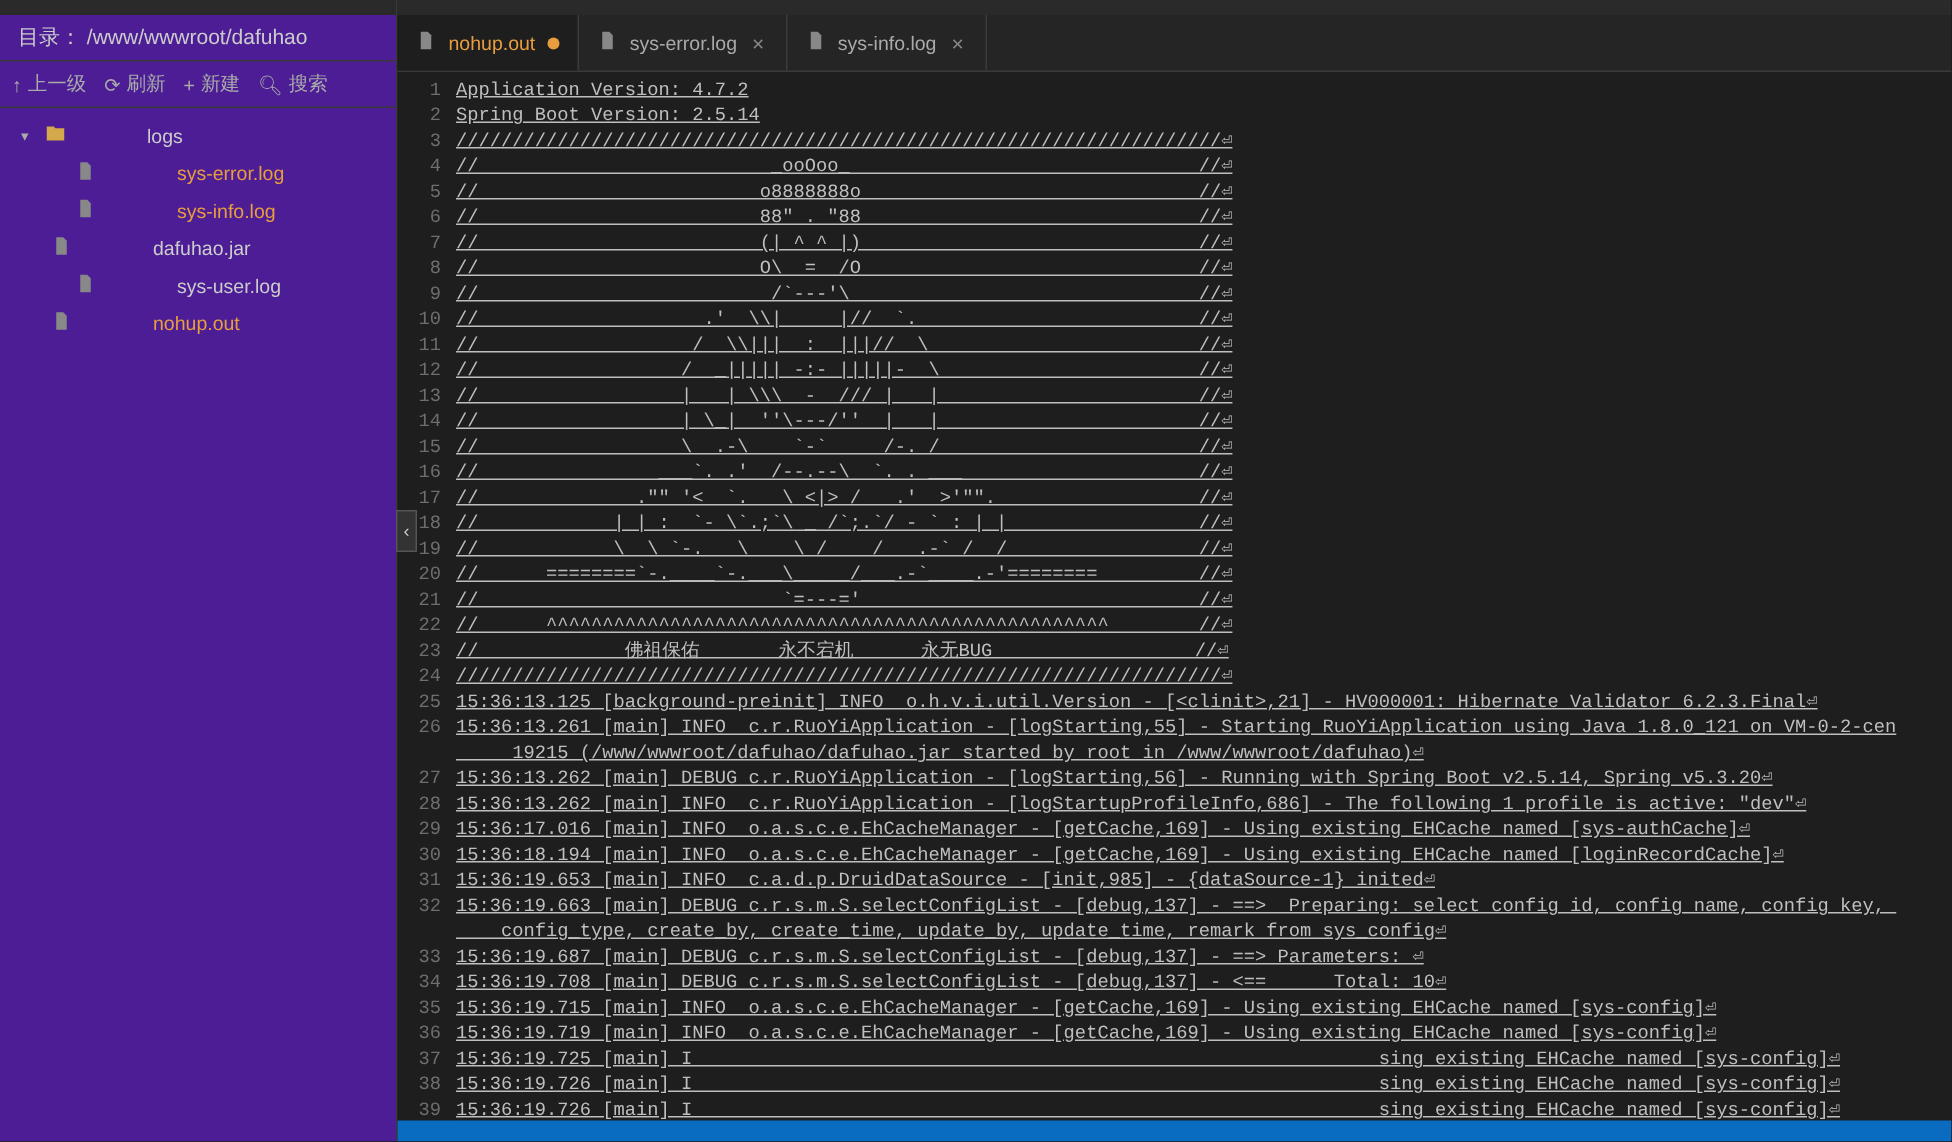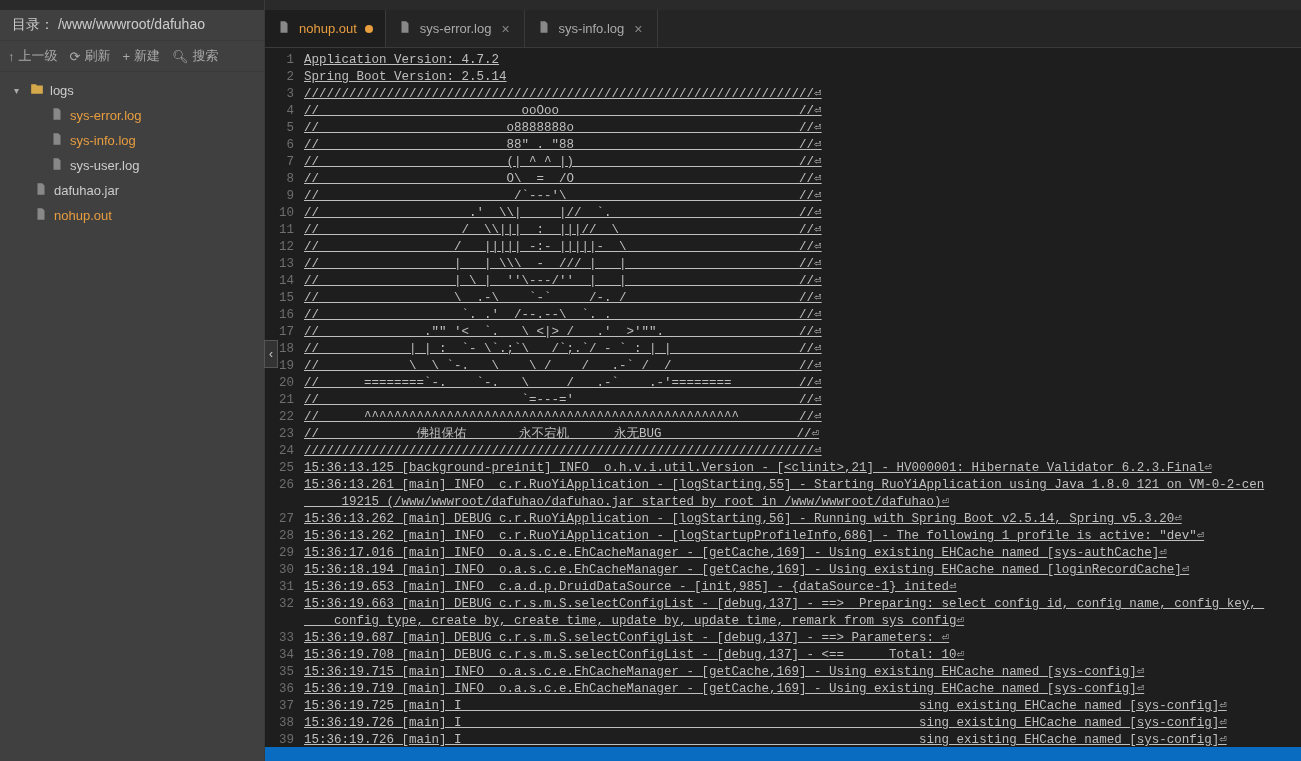--- a/index.html
+++ b/index.html
@@ -8,21 +8,21 @@
   background: #1e1e1e;
   color: #ccc;
   width: 1301px;
   height: 761px;
   overflow: hidden;
   display: flex;
   font-size: 13px;
 }
 .sidebar {
   width: 265px;
-  background: #404040;
+  background: #4c1d95;
   border-right: 1px solid #3a3a3a;
   display: flex;
   flex-direction: column;
 }
 .top-strip { height: 10px; background: #2a2a2a; width: 100%; }
 .path-row {
   padding: 6px 12px;
   color: #ccc;
   font-size: 14px;
   border-bottom: 1px solid #3a3a3a;
@@ -51,21 +51,21 @@
   align-items: center;
   padding: 4px 6px 4px 14px;
   cursor: pointer;
   gap: 6px;
 }
 .tree-row.level1 { padding-left: 34px; }
 .tree-row.level2 { padding-left: 50px; }
 .caret { width: 10px; color: #aaa; font-size: 10px; }
 .fold-icon { color: #d4a84b; }
 .file-icon { color: #888; }
-.tree-label { color: #ccc; }
+.tree-label { color: #ccc; margin-left: 48px; }
 .tree-label.highlight { color: #e89d3f; }
 
 .main {
   flex: 1;
   display: flex;
   flex-direction: column;
   background: #1e1e1e;
   position: relative;
 }
 .collapse-handle {
@@ -184,35 +184,35 @@
       <span class="tree-label highlight">sys-error.log</span>
     </div>
     <div class="tree-row level2">
       <span class="file-icon">
         <svg class="icon-svg" viewBox="0 0 24 24" fill="currentColor">
             <path d="M6 2h8l4 4v16H6V2z"></path>
           </svg>
       </span>
       <span class="tree-label highlight">sys-info.log</span>
     </div>
+    <div class="tree-row level1">
+      <span class="file-icon">
+        <svg class="icon-svg" viewBox="0 0 24 24" fill="currentColor">
+            <path d="M6 2h8l4 4v16H6V2z"></path>
+          </svg>
+      </span>
+      <span class="tree-label">dafuhao.jar</span>
+    </div>
     <div class="tree-row level2">
       <span class="file-icon">
         <svg class="icon-svg" viewBox="0 0 24 24" fill="currentColor">
             <path d="M6 2h8l4 4v16H6V2z"></path>
           </svg>
       </span>
       <span class="tree-label">sys-user.log</span>
-    </div>
-    <div class="tree-row level1">
-      <span class="file-icon">
-        <svg class="icon-svg" viewBox="0 0 24 24" fill="currentColor">
-            <path d="M6 2h8l4 4v16H6V2z"></path>
-          </svg>
-      </span>
-      <span class="tree-label">dafuhao.jar</span>
     </div>
     <div class="tree-row level1">
       <span class="file-icon">
         <svg class="icon-svg" viewBox="0 0 24 24" fill="currentColor">
             <path d="M6 2h8l4 4v16H6V2z"></path>
           </svg>
       </span>
       <span class="tree-label highlight">nohup.out</span>
     </div>
   </div>

